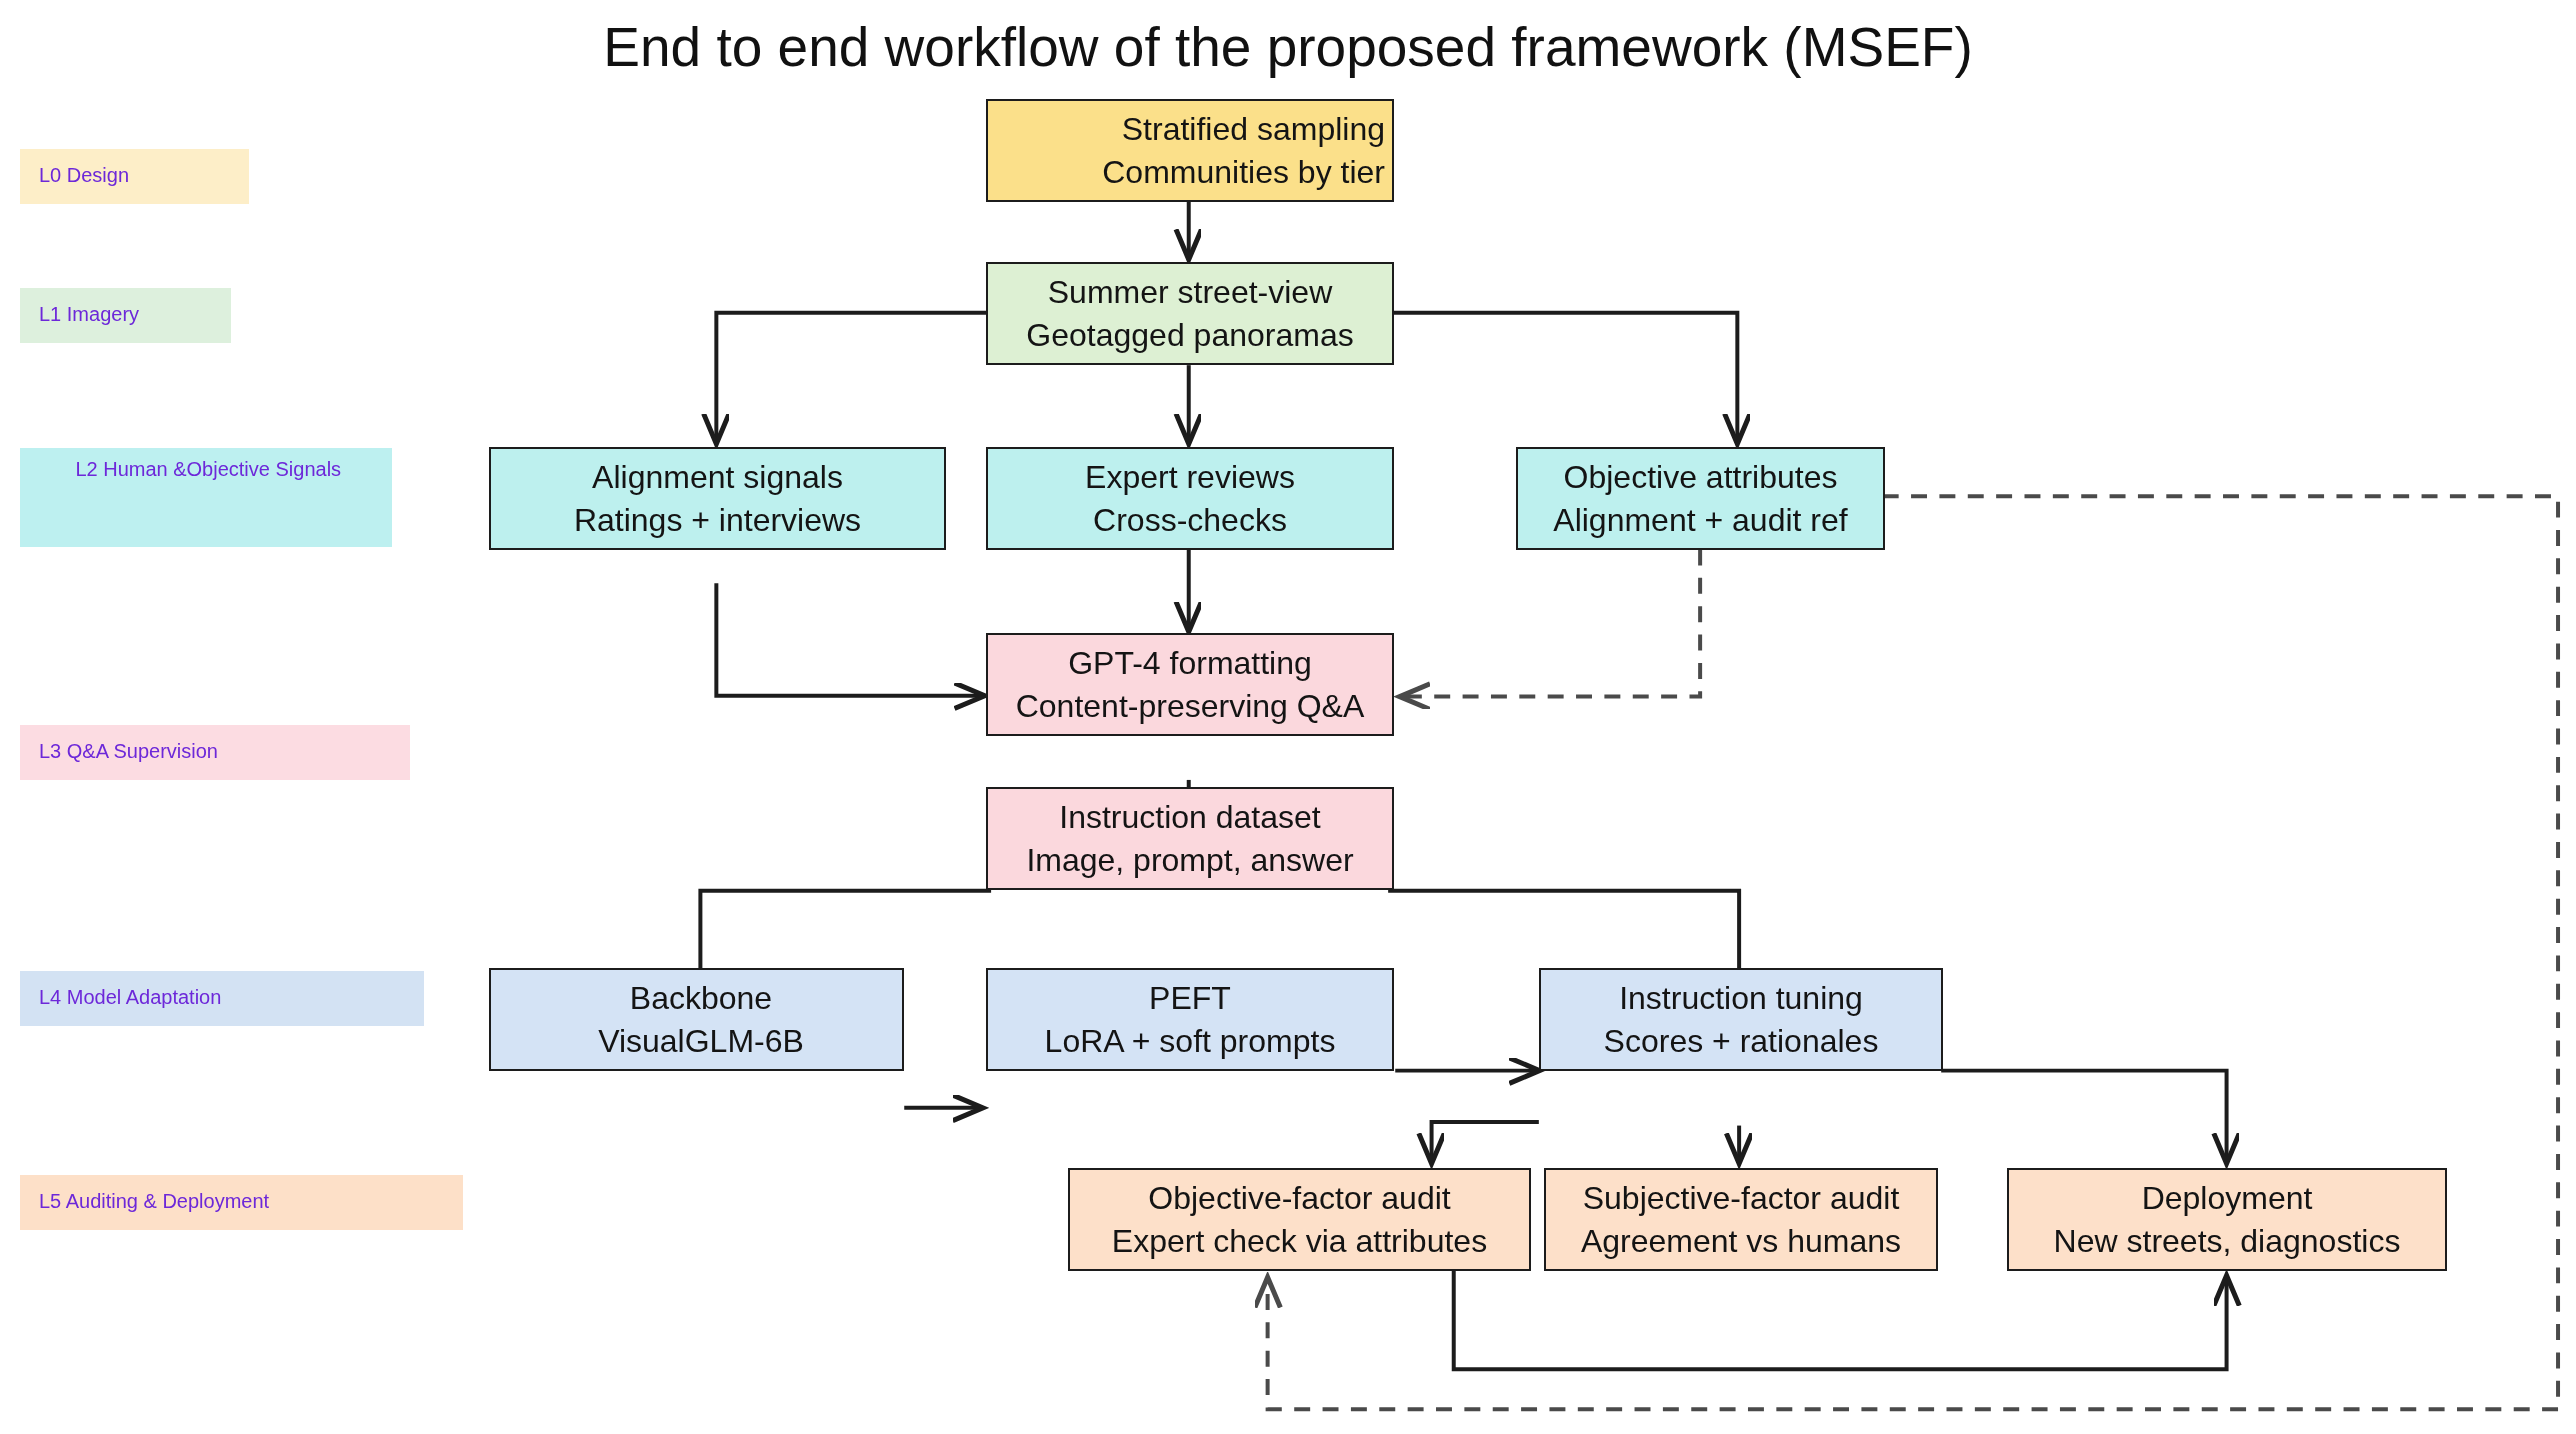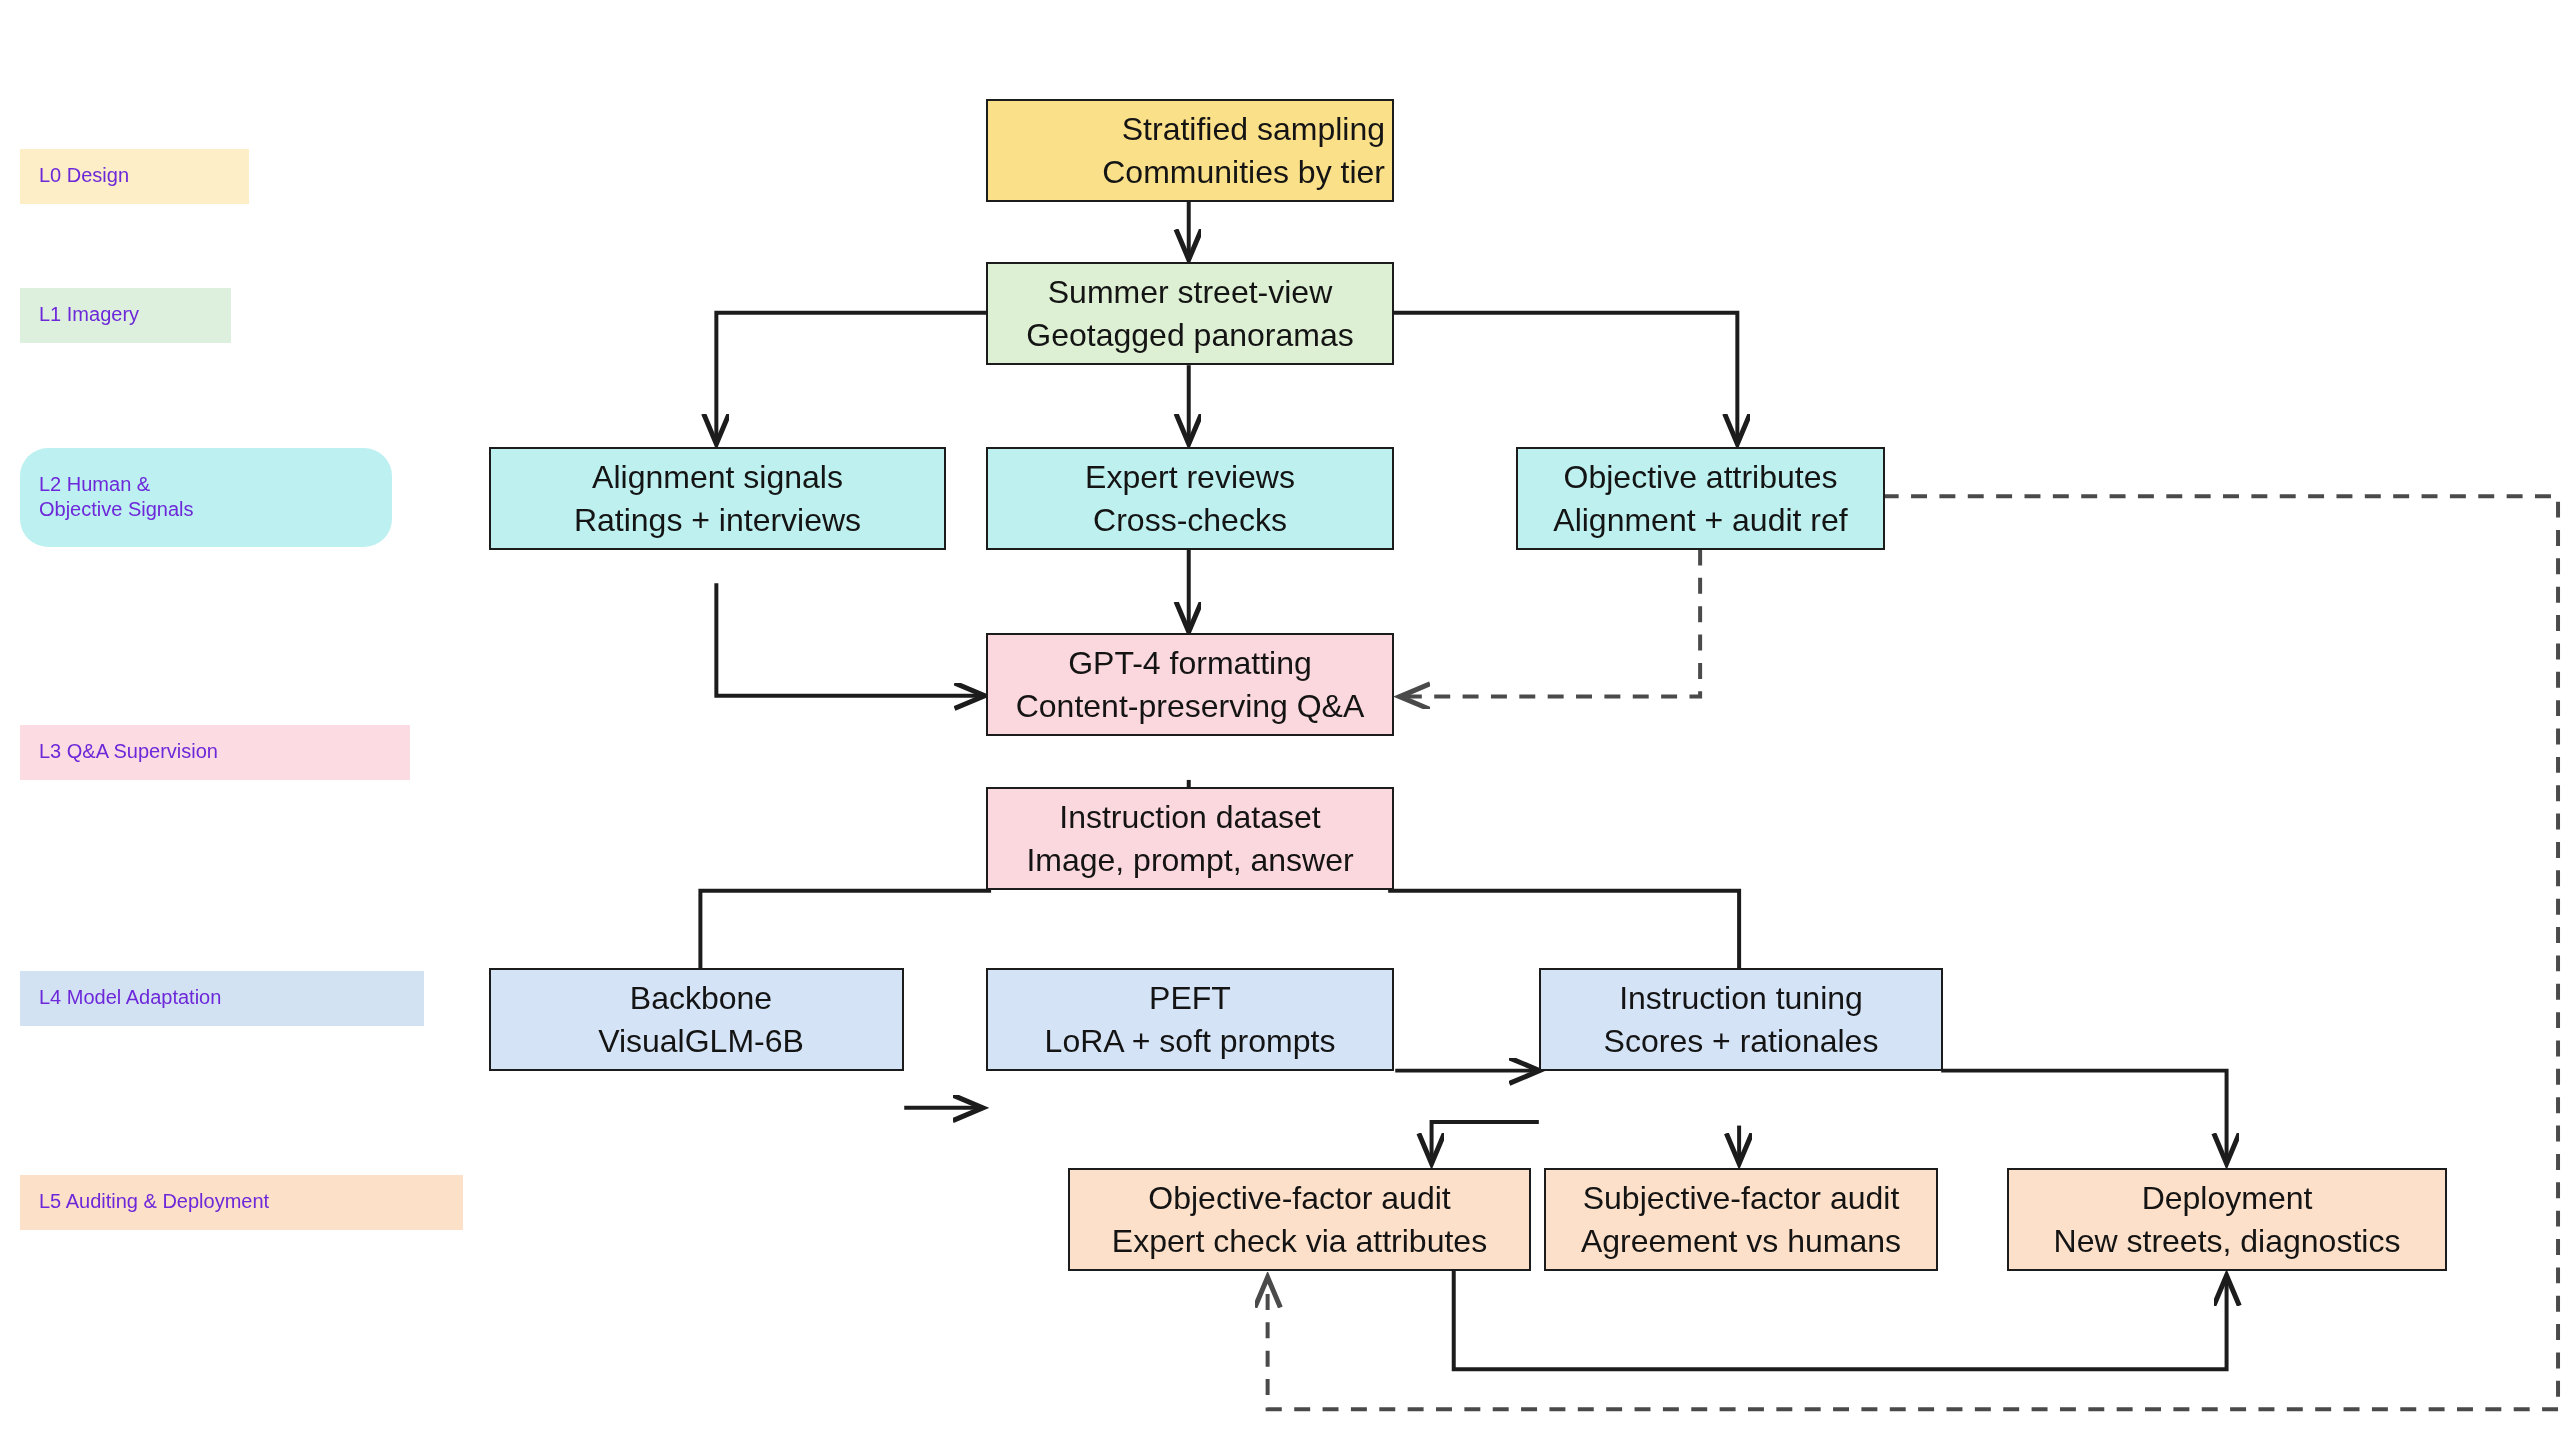--- a/index.html
+++ b/index.html
@@ -44,30 +44,31 @@
 
   
   #wires{position:absolute;left:0;top:0;width:2576px;height:1434px;
          pointer-events:none;}
 </style>
 </head>
 <body>
 
 <div id="stage">
 
+  <div id="title">End to end workflow of the proposed framework (MSEF)</div>
 
   <div class="lane" style="left:19.5px;top:149px;width:229px;height:55px;background:#fdeec8;">
     <span>L0 Design</span>
   </div>
 
   <div class="lane" style="left:19.5px;top:288px;width:211px;height:55px;background:#ddf0dd;">
     <span>L1 Imagery</span>
   </div>
 
-  <div class="lane" style="left:19.5px;top:448px;width:372px;height:99px;flex-direction:column;align-items:flex-start;justify-content:center;background:#bdf0f0;border-radius:28px;">
+  <div class="lane" style="left:19.5px;top:448px;width:372px;height:99px;align-items:flex-start;justify-content:center;background:#bdf0f0;">
     <span>L2 Human &amp;</span>
     <span>Objective Signals</span>
   </div>
 
   <div class="lane" style="left:19.5px;top:725px;width:390px;height:55px;background:#fcdce2;">
     <span>L3 Q&amp;A Supervision</span>
   </div>
 
   <div class="lane" style="left:19.5px;top:971px;width:404px;height:55px;background:#d3e2f3;">
     <span>L4 Model Adaptation</span>

